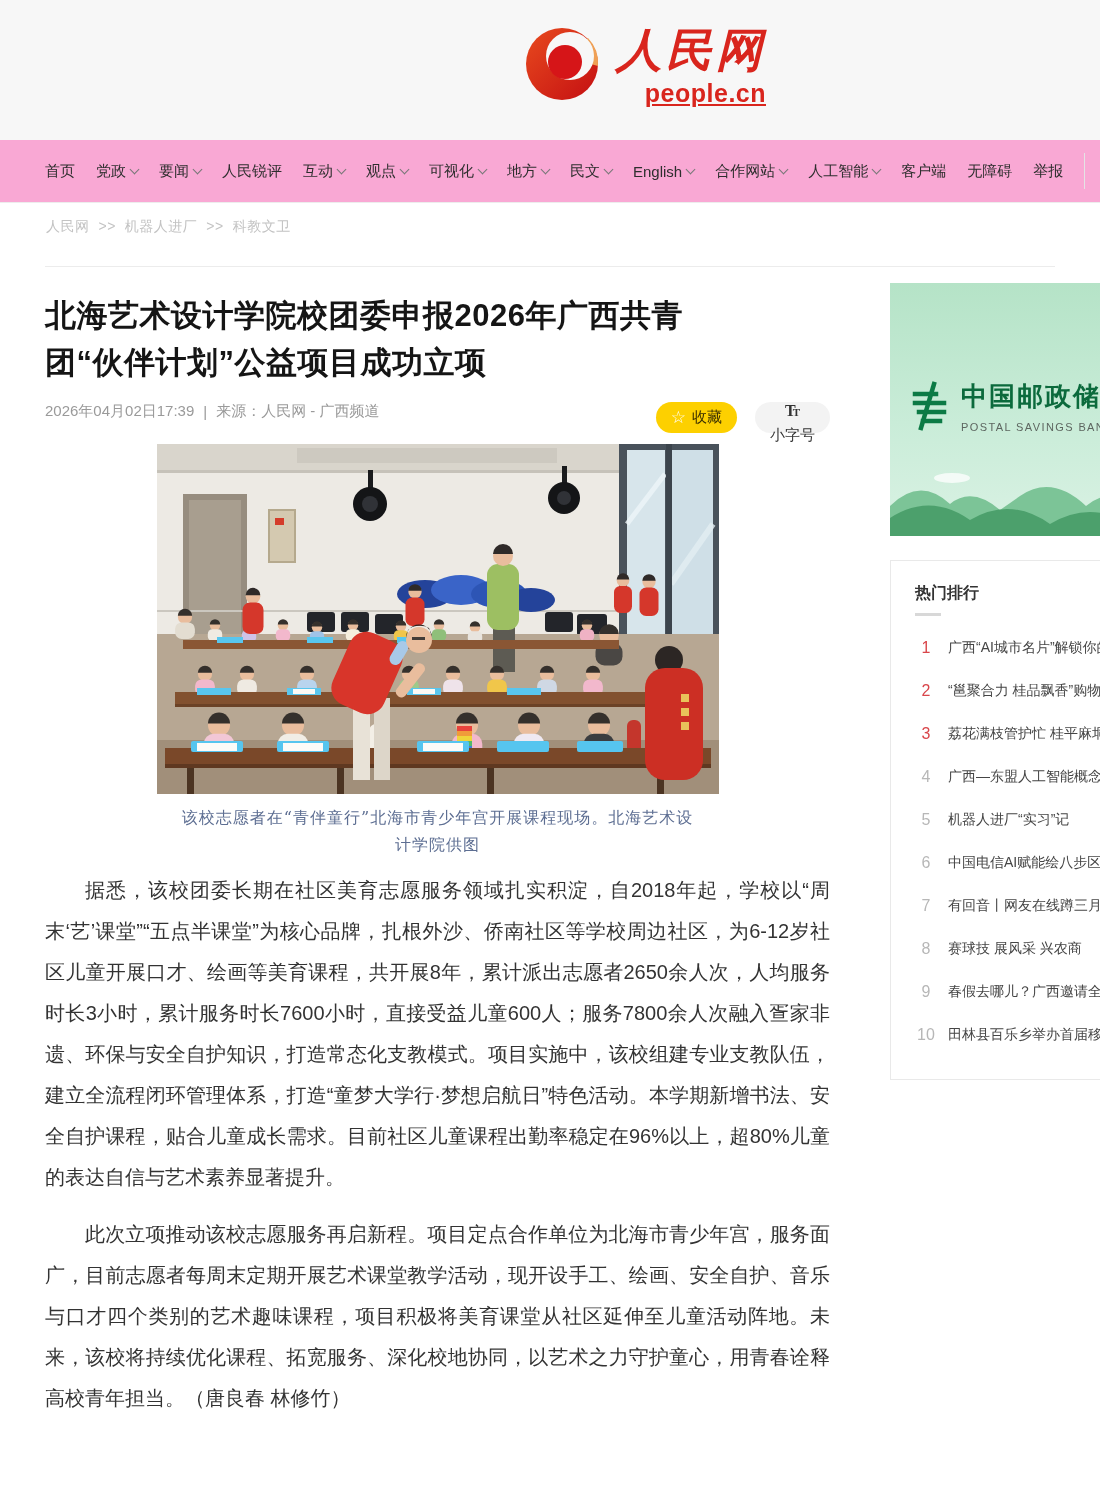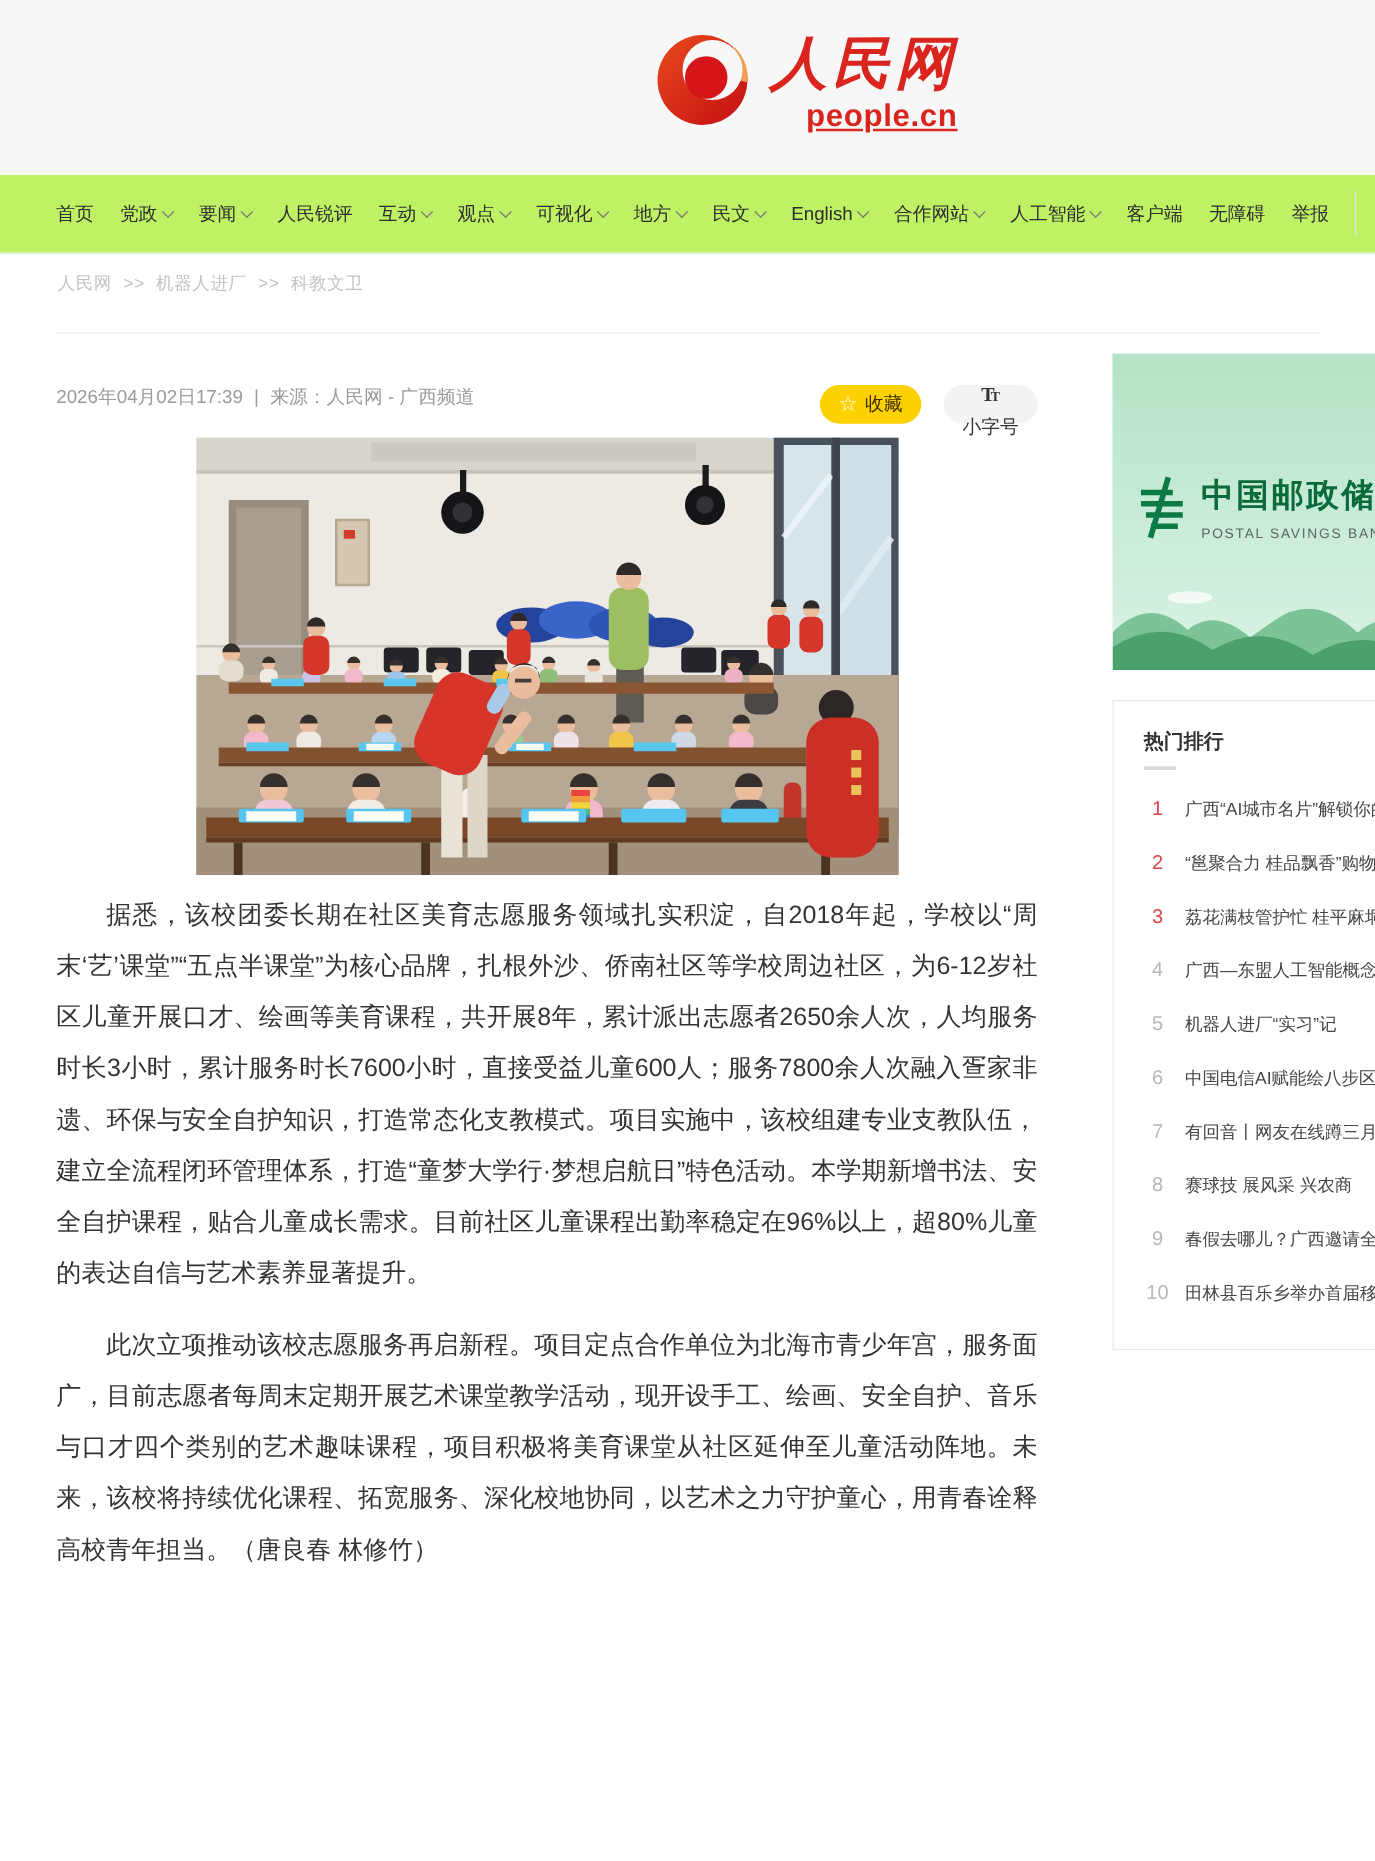--- a/index.html
+++ b/index.html
@@ -12,21 +12,21 @@
 
   
   .header { position:absolute; top:0; left:0; width:1100px; height:140px; background:#f7f7f7; }
   .logo { position:absolute; left:518px; top:16px; display:flex; align-items:flex-start; gap:10px; cursor:pointer; }
   .logo-text { display:flex; flex-direction:column; align-items:flex-end; padding-top:10px; }
   .logo-cn { font-size:46px; font-weight:bold; color:#d9251d; letter-spacing:4px; line-height:1.1;
              font-family:"Liberation Serif","DejaVu Serif",serif; font-style:italic; }
   .logo-en { font-size:25px; font-weight:bold; color:#d9251d; letter-spacing:.5px; margin-top:2px;text-decoration:underline; }
 
   
-  .navbar { position:absolute; top:140px; left:0; width:1100px; height:63px; background:#bef264;
+  .navbar { position:absolute; top:140px; left:0; width:1100px; height:63px; background:#f9a8d4;
             border-bottom:1px solid #ededed; display:flex; align-items:center;
             padding:0 14px 0 45px; gap:21px; font-size:15px; color:#2e2e2e; }
   .nav-item { display:inline-flex; align-items:center; gap:5px; white-space:nowrap; }
   .chev { width:7px; height:7px; border-right:1.3px solid #777; border-bottom:1.3px solid #777;
           transform:rotate(45deg); margin-top:-4px; }
   .nav-right { margin-left:auto; display:flex; align-items:center; gap:12px; }
   .nav-sep { width:1px; height:36px; background:#e4e4e4; }
 
   
   .breadcrumb { position:absolute; top:218px; left:46px; font-size:14px; color:#c3c3c3;
@@ -166,20 +166,21 @@
 <div class="breadcrumb">
   <a>人民网</a>
   <span>&gt;&gt;</span>
   <a>机器人进厂</a>
   <span>&gt;&gt;</span>
   <a>科教文卫</a>
 </div>
 <div class="rule"></div>
 
 <div class="article-col">
+  <h1 class="title">北海艺术设计学院校团委申报2026年广西共青团“伙伴计划”公益项目成功立项</h1>
 
   <div class="meta-row">
     <div class="meta-left">
       <span>2026年04月02日17:39</span>
       <span>|</span>
       <span><span>来源：</span><a>人民网 - 广西频道</a></span>
     </div>
     <div class="meta-right">
       <button class="pill fav">
         <span class="star">☆</span>
@@ -339,20 +340,21 @@
       <circle cx="512" cy="216" r="14" fill="#2c2624"></circle>
       <rect x="488" y="224" width="58" height="112" rx="20" fill="#cc2f24"></rect>
       <g fill="#e9c25a">
         <rect x="524" y="250" width="8" height="8"></rect>
         <rect x="524" y="264" width="8" height="8"></rect>
         <rect x="524" y="278" width="8" height="8"></rect>
       </g>
     </svg>
   </div>
 
+  <div class="caption">该校志愿者在“青伴童行”北海市青少年宫开展课程现场。北海艺术设计学院供图</div>
 
   <div class="body-text">
     <p>据悉，该校团委长期在社区美育志愿服务领域扎实积淀，自2018年起，学校以“周末‘艺’课堂”“五点半课堂”为核心品牌，扎根外沙、侨南社区等学校周边社区，为6-12岁社区儿童开展口才、绘画等美育课程，共开展8年，累计派出志愿者2650余人次，人均服务时长3小时，累计服务时长7600小时，直接受益儿童600人；服务7800余人次融入疍家非遗、环保与安全自护知识，打造常态化支教模式。项目实施中，该校组建专业支教队伍，建立全流程闭环管理体系，打造“童梦大学行·梦想启航日”特色活动。本学期新增书法、安全自护课程，贴合儿童成长需求。目前社区儿童课程出勤率稳定在96%以上，超80%儿童的表达自信与艺术素养显著提升。</p>
     <p>此次立项推动该校志愿服务再启新程。项目定点合作单位为北海市青少年宫，服务面广，目前志愿者每周末定期开展艺术课堂教学活动，现开设手工、绘画、安全自护、音乐与口才四个类别的艺术趣味课程，项目积极将美育课堂从社区延伸至儿童活动阵地。未来，该校将持续优化课程、拓宽服务、深化校地协同，以艺术之力守护童心，用青春诠释高校青年担当。（唐良春 林修竹）</p>
   </div>
 
 </div>
 
 <a class="ad">
   <div class="ad-row">

